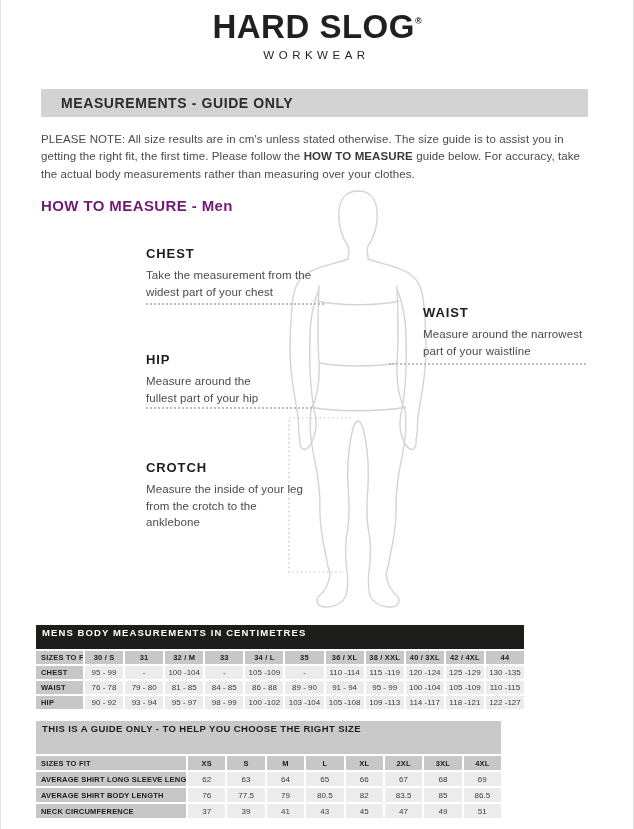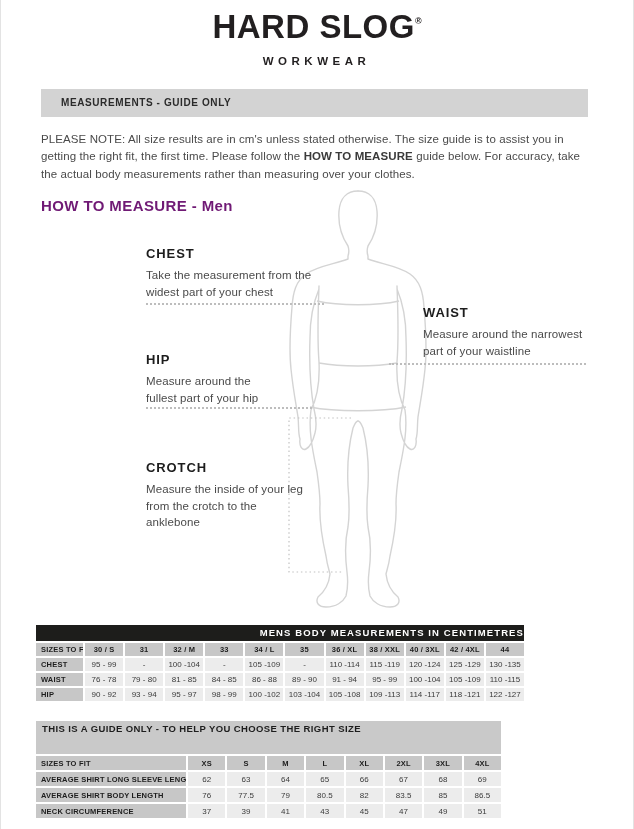--- a/index.html
+++ b/index.html
@@ -8,26 +8,26 @@
   .page{
     position:relative; width:634px; height:829px; background:#fff;
     border-left:1px solid #e3e3e3; border-right:1px solid #e3e3e3;
     overflow:hidden;
   }
   
   .logo-wrap{ position:absolute; top:10px; left:0; width:100%; text-align:center; }
   .logo{ display:inline-block; text-align:center; }
   .logo-main{ font-size:33px; font-weight:bold; color:#221f20; letter-spacing:.5px; line-height:1; white-space:nowrap; }
   .logo-reg{ font-size:9px; vertical-align:14px; letter-spacing:0; }
-  .logo-sub{ font-size:11.5px; font-weight:bold; color:#221f20; letter-spacing:4.5px; margin-top:12px; margin-right:1px; }
+  .logo-sub{ font-size:11.5px; font-weight:normal; color:#221f20; letter-spacing:4.5px; margin-top:6px; margin-right:1px; }
   
   .title-bar{
     position:absolute; top:89px; left:40px; width:547px; height:28px;
     background:#d3d3d3; line-height:28px; padding-left:20px;
-    font-size:10px; font-weight:bold; letter-spacing:.6px; color:#2b2b2b;
+    font-size:14px; font-weight:bold; letter-spacing:.6px; color:#2b2b2b;
   }
   
   .note{
     position:absolute; top:131px; left:40px; width:540px;
     font-size:11.5px; color:#4a4a4a; line-height:1.52; letter-spacing:.1px;
   }
   .note b{ color:#3a3a3a; }
   
   .htm-heading{
     position:absolute; top:197px; left:40px;
@@ -47,22 +47,22 @@
   .dot-waist{ top:363px; left:388px; width:197px; }
   .dot-hip{ top:407px; left:145px; width:166px; }
   
   .figure-svg{ position:absolute; top:186px; left:262px; }
   
   .tbl{ position:absolute; left:35px; }
   .tbl1{ top:625px; width:488px; }
   .tbl2{ top:720px; width:465px; }
   .tbl-bar{
     background:#1d1d1b; color:#fff; font-weight:bold;
-    height:16px; line-height:16px; 
-    font-size:9.5px; letter-spacing:1.1px; white-space:nowrap;text-align:right;
+    height:24px; line-height:16px; padding-left:6px;
+    font-size:9.5px; letter-spacing:1.1px; white-space:nowrap;
   }
   .tbl2 .tbl-bar{ letter-spacing:.5px; }
   .tbl-sub{
     background:#c9c9c9; color:#1d1d1d; font-weight:bold;
     height:33px; line-height:15px; padding-left:6px;
     font-size:9.5px; letter-spacing:.4px; margin-top:1px; white-space:nowrap;
   }
   .grid{ display:grid; gap:2px; background:#fff; margin-top:2px; }
   .grid1{ grid-template-columns:47px repeat(11,1fr); grid-auto-rows:13px; }
   .grid2{ grid-template-columns:150px repeat(8,1fr); grid-auto-rows:14px; }

